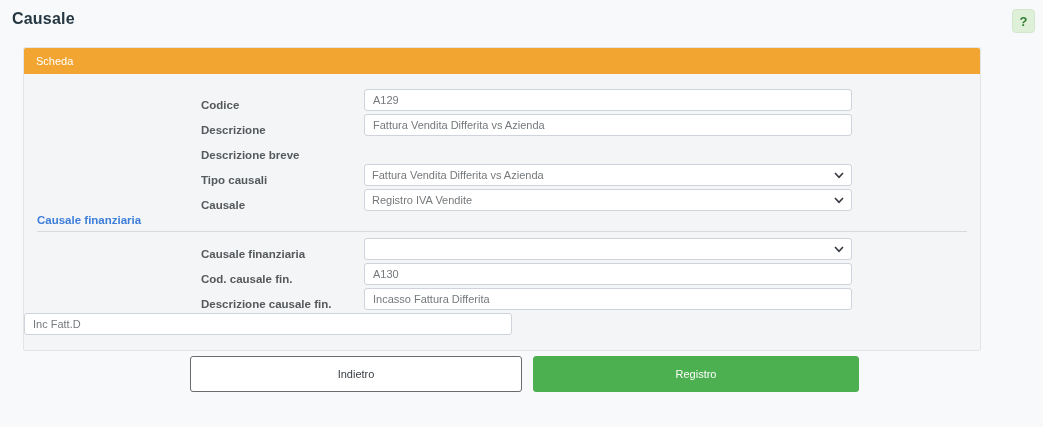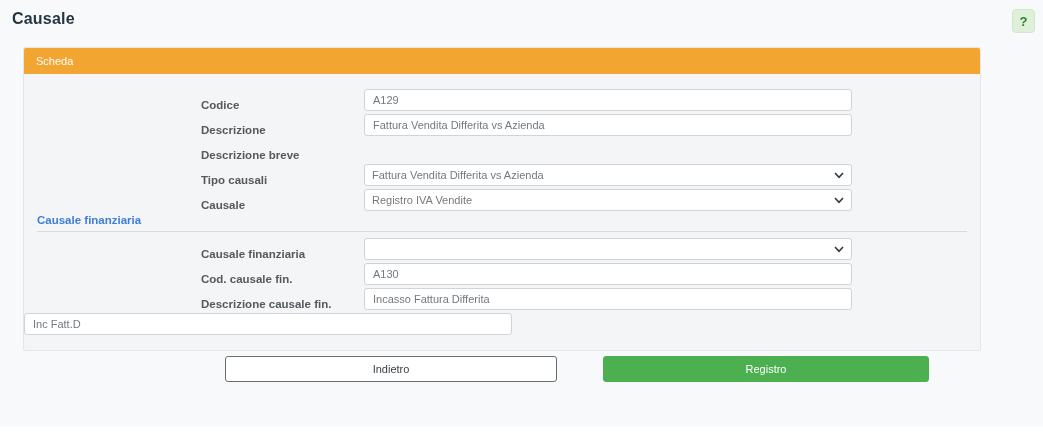--- a/index.html
+++ b/index.html
@@ -65,23 +65,22 @@
   }
   .section-head{
     margin:3px 13px 6px 13px;padding-bottom:5px;
     border-bottom:1px solid #d9dadd;
     font-size:11.5px;font-weight:bold;color:var(--section-blue);
   }
   .actions{
     position:absolute;left:190px;top:356px;display:flex;gap:11px;
   }
   .actions button{
-    height:26px;border-radius:3px;font-size:11px;cursor:pointer;
+    height:36px;border-radius:3px;font-size:11px;cursor:pointer;
     font-family:inherit;
-    margin-left:35px;
   }
   .btn-back{
     width:332px;background:#ffffff;border:1px solid #6a6d70;color:#3a3f44;
   }
   .btn-submit{
     width:326px;background:var(--submit-green);border:1px solid var(--submit-green);
     color:#ffffff;
   }
   .bottom-strip{
     position:absolute;left:0;bottom:0;width:100%;height:5px;background:#ffffff;

